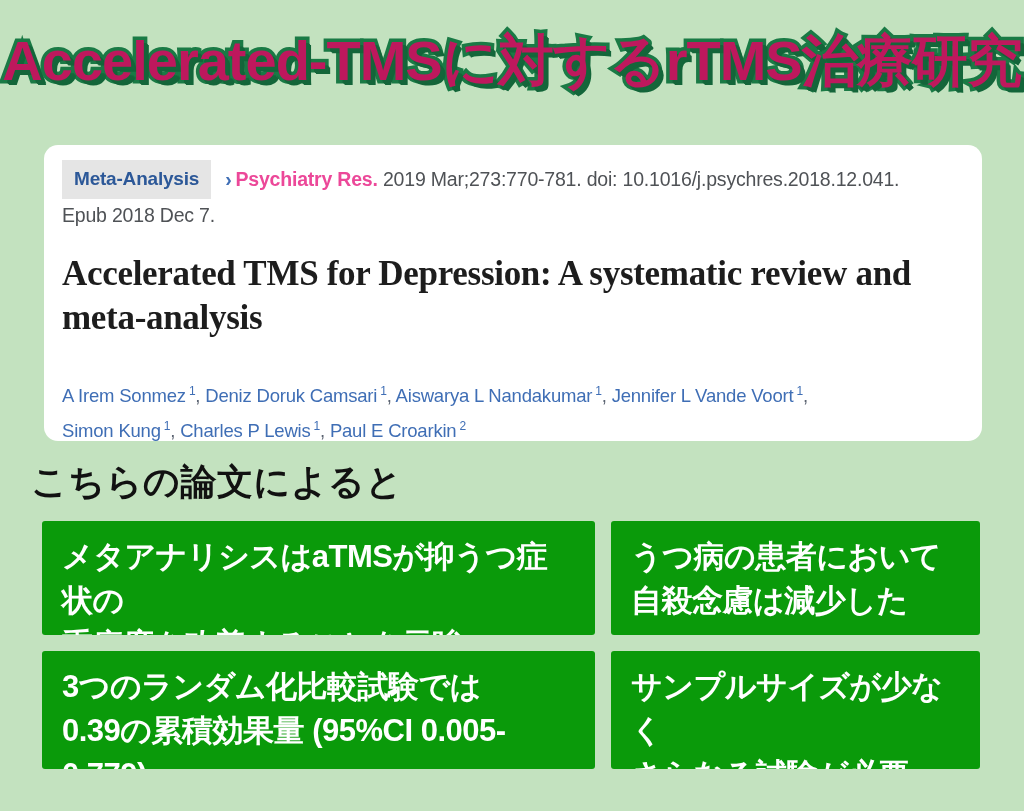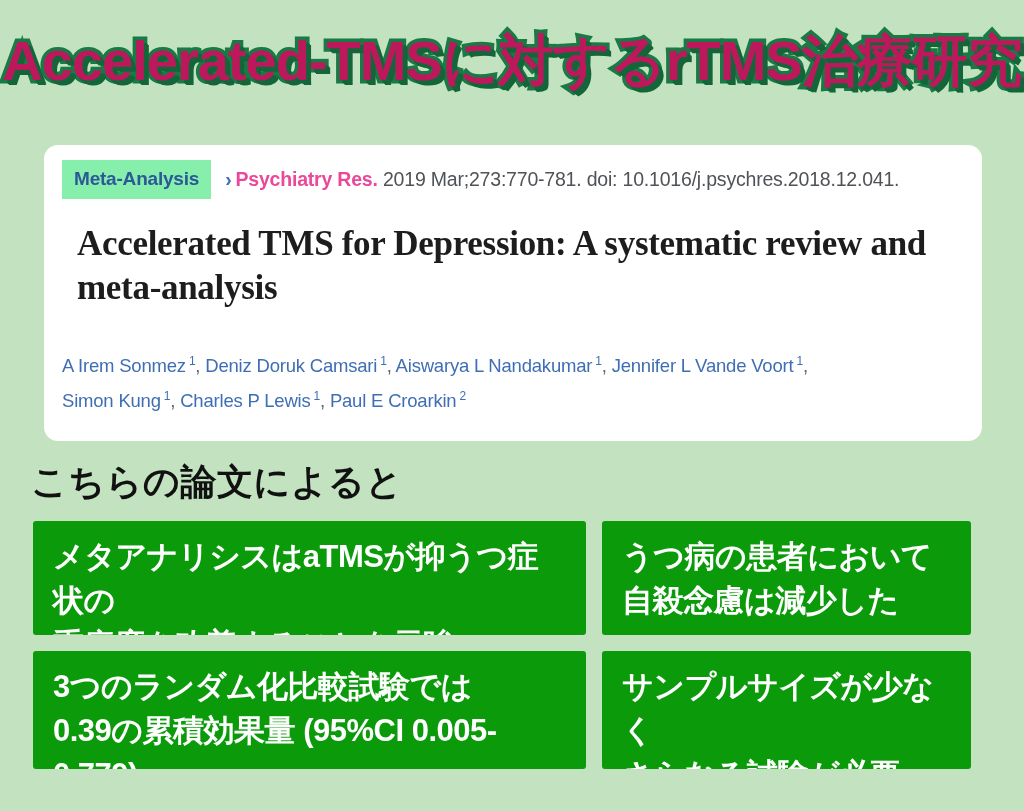--- a/index.html
+++ b/index.html
@@ -53,21 +53,21 @@
   }
 
   .cite-line {
     font-size: 19.5px;
     line-height: 30px;
     color: #4f5256;
     letter-spacing: -0.2px;
   }
   .badge {
     display: inline-block;
-    background: #86efac;
+    background: #e5e5e5;
     color: #2c5898;
     font-size: 19px;
     font-weight: bold;
     padding: 4px 12px 5px 12px;
     letter-spacing: -0.2px;
     vertical-align: middle;
     position: relative;
     top: -1px;
   }
   .chevron {
@@ -79,21 +79,21 @@
     color: #ec4899;
     font-weight: bold;
   }
 
   .paper-title {
     font-family: "Liberation Serif", serif;
     font-weight: bold;
     font-size: 35px;
     line-height: 44px;
     color: #1d1d1d;
-    margin: 22px 0 0 15px;
+    margin: 22px 0 0 0;
     letter-spacing: -0.3px;
   }
 
   .authors {
     margin-top: 36px;
     font-size: 18.5px;
     line-height: 30px;
     color: #3f6eb5;
     letter-spacing: -0.2px;
   }
@@ -111,21 +111,21 @@
     top: 458px;
     font-size: 36px;
     font-weight: bold;
     color: #111111;
     letter-spacing: 0.5px;
   }
 
   
   .boxes {
     position: absolute;
-    left: 33px;
+    left: 42px;
     top: 521px;
     width: 774px;
     display: grid;
     grid-template-columns: 553px 369px;
     grid-template-rows: 114px 118px;
     column-gap: 16px;
     row-gap: 17px;
     gap: 16px;
   }
   .box {
@@ -147,20 +147,21 @@
 
 <div class="header">
   <div class="header-title">Accelerated-TMSに対するrTMS治療研究</div>
 </div>
 
 <div class="card">
 
   <div class="cite-line">
     <span class="badge">Meta-Analysis</span><span class="chevron">›</span><span class="journal">Psychiatry Res.</span><span> 2019 Mar;273:770-781. doi: 10.1016/j.psychres.2018.12.041.</span>
   </div>
+  <div class="cite-line">Epub 2018 Dec 7.</div>
 
   <div class="paper-title">Accelerated TMS for Depression: A systematic review and meta-analysis</div>
 
   <div class="authors">
     <span><span>A Irem Sonmez</span><sup>1</sup></span><span class="sep">, </span><span><span>Deniz Doruk Camsari</span><sup>1</sup></span><span class="sep">, </span><span><span>Aiswarya L Nandakumar</span><sup>1</sup></span><span class="sep">, </span><span><span>Jennifer L Vande Voort</span><sup>1</sup></span><span class="sep">,</span>
     <br>
     <span><span>Simon Kung</span><sup>1</sup></span><span class="sep">, </span><span><span>Charles P Lewis</span><sup>1</sup></span><span class="sep">, </span><span><span>Paul E Croarkin</span><sup>2</sup></span>
   </div>
 
 </div>

